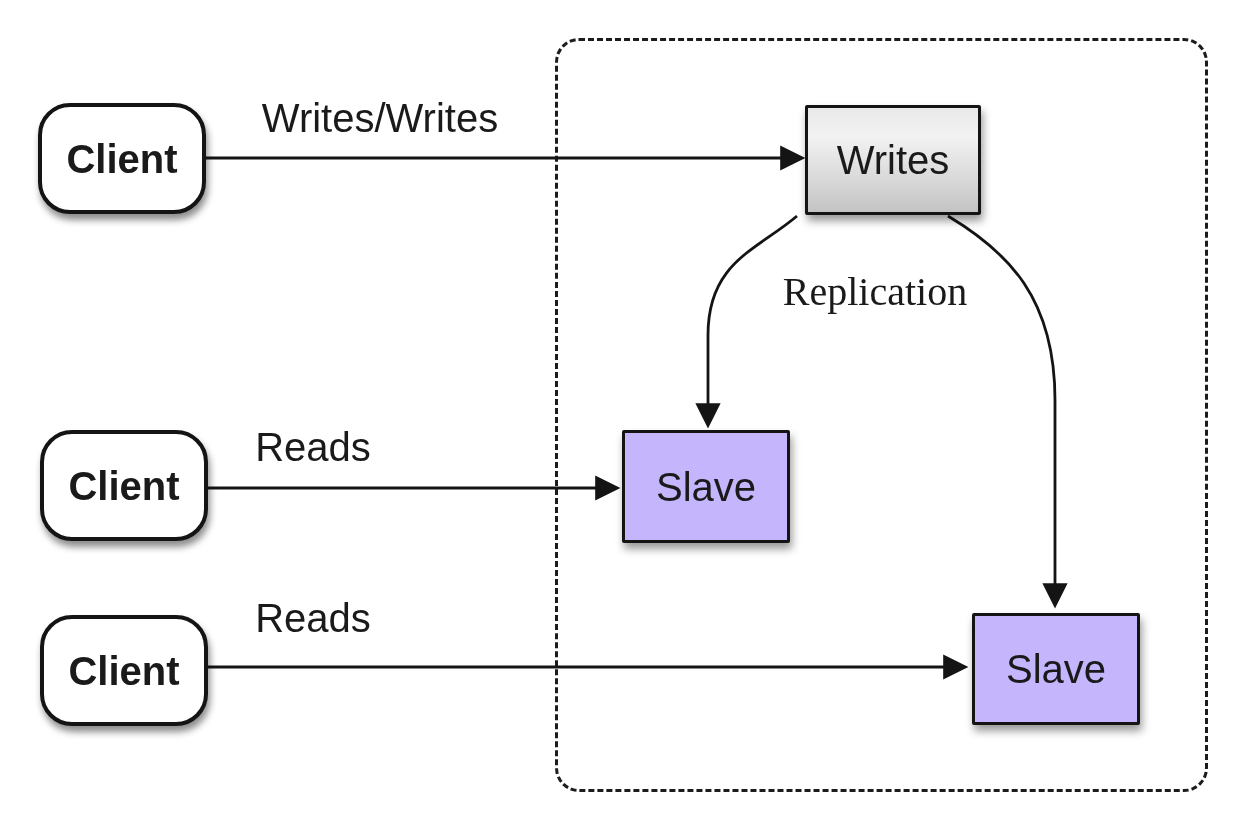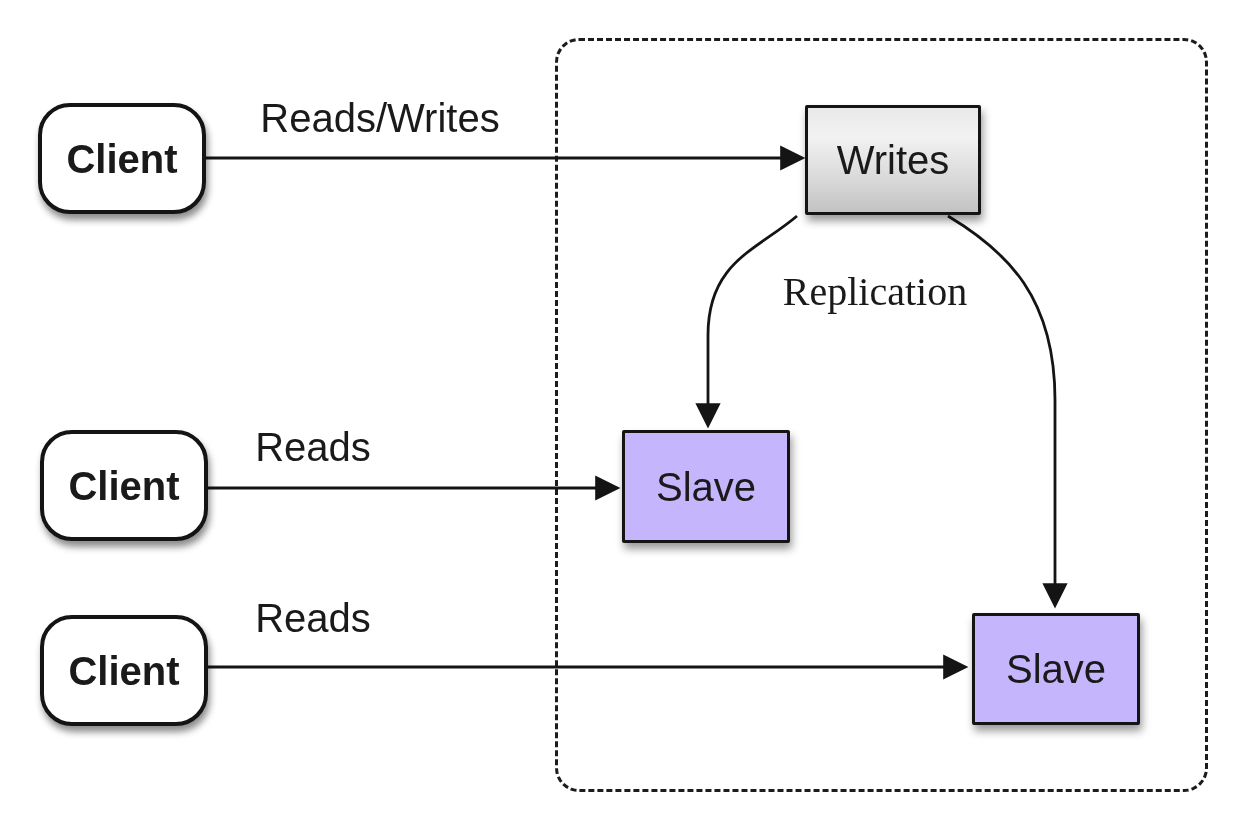--- a/index.html
+++ b/index.html
@@ -114,18 +114,18 @@
   <div class="node node-rect" id="master">
     <span>Writes</span>
   </div>
   <div class="node node-rect" id="slave-middle">
     <span>Slave</span>
   </div>
   <div class="node node-rect" id="slave-bottom">
     <span>Slave</span>
   </div>
 
-  <div class="edge-label" id="label-reads-writes">Reads/Writes</div>
+  <div class="edge-label" id="label-reads-writes">Writes/Writes</div>
   <div class="edge-label" id="label-reads-middle">Reads</div>
   <div class="edge-label" id="label-reads-bottom">Reads</div>
   <div class="edge-label" id="label-replication">Replication</div>
 
 </div>
 
 </body></html>

